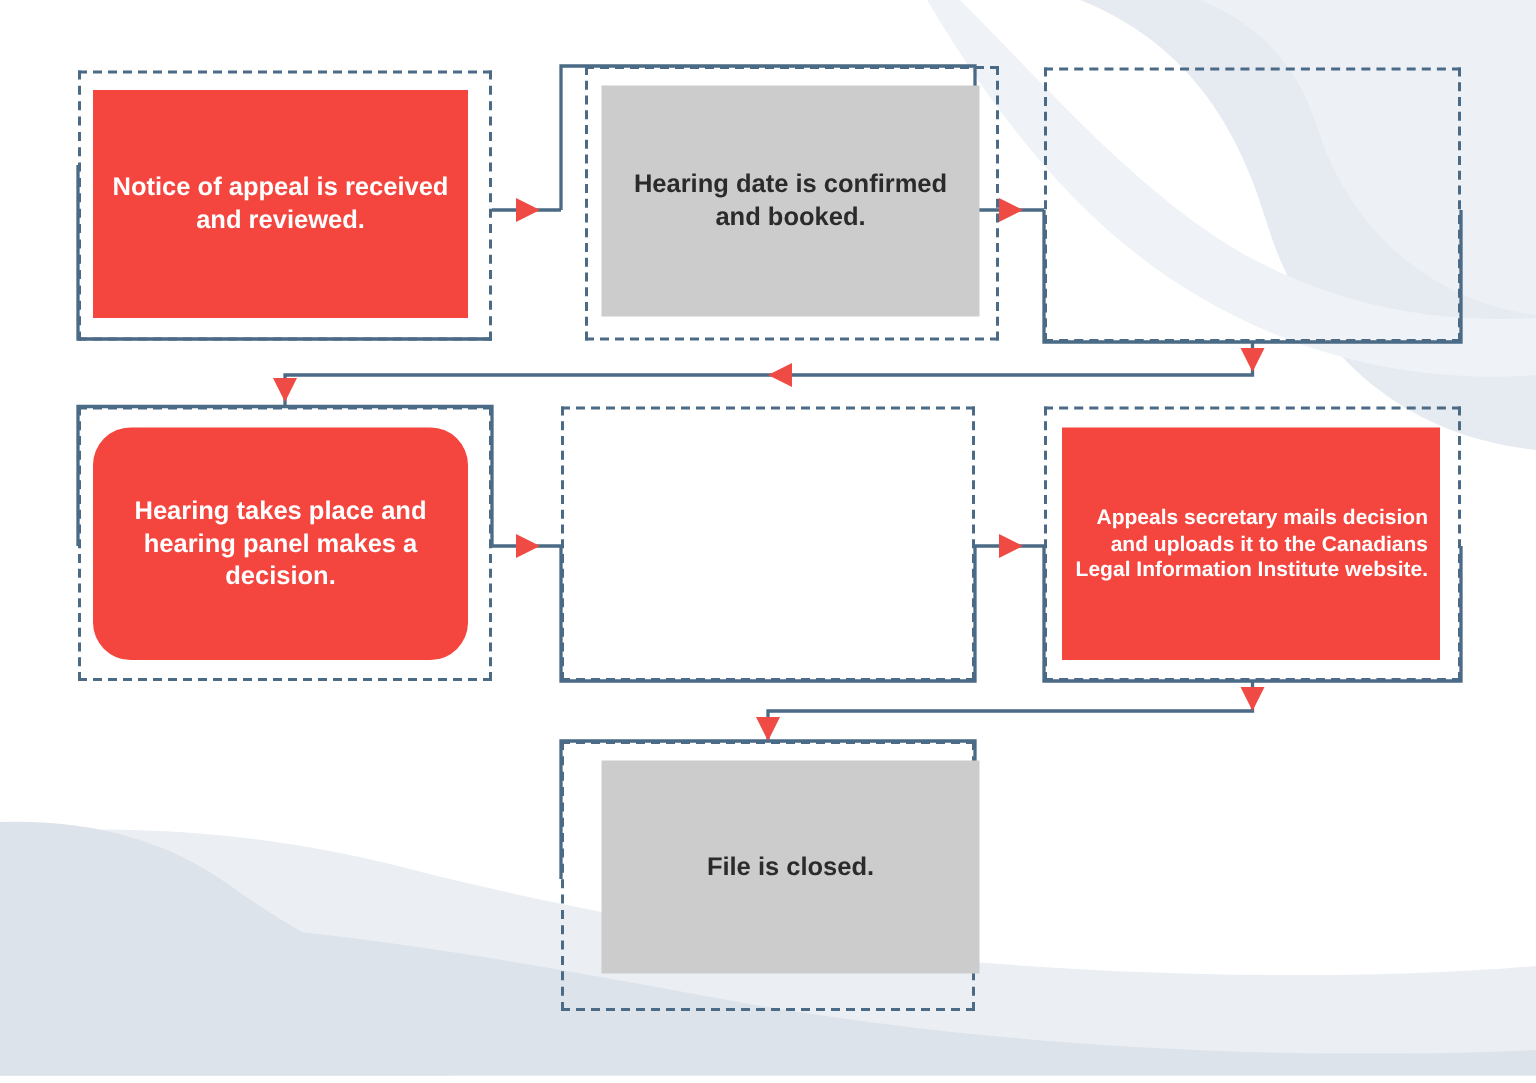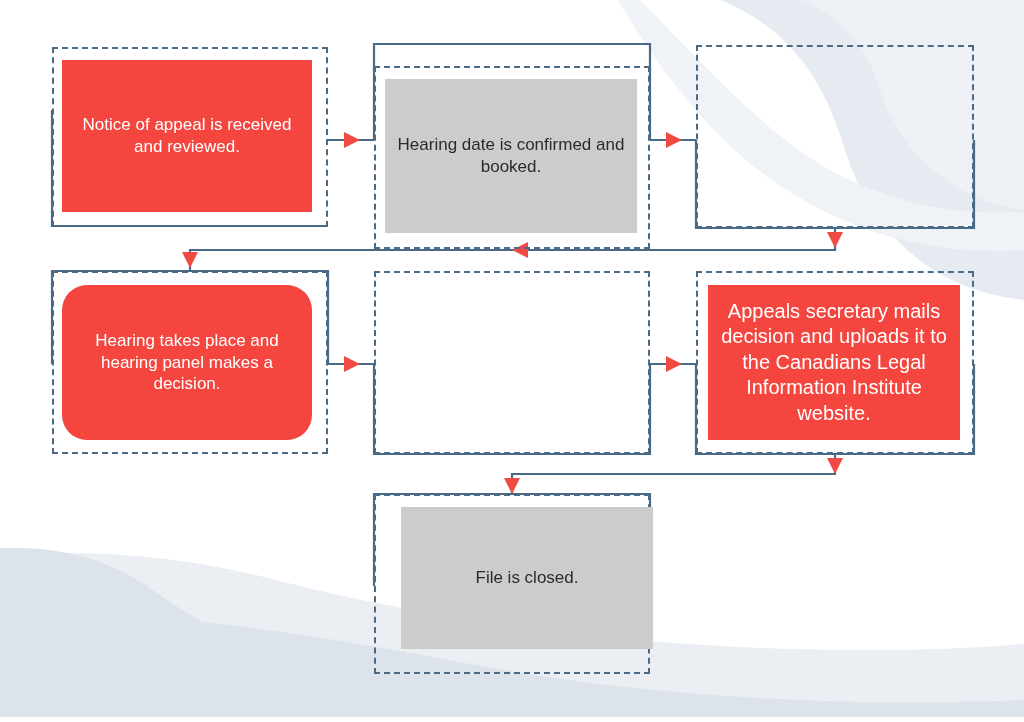--- a/index.html
+++ b/index.html
@@ -12,20 +12,21 @@
     background: #ffffff;
     font-family: "Liberation Sans", sans-serif;
     overflow: hidden;
   }
   #stage {
     position: relative;
     width: 1024px;
     height: 717px;
     background: #ffffff;
     overflow: hidden;
+    font-weight: bold;
   }
   
   #bg-decor {
     position: absolute;
     left: 0; top: 0;
     width: 1024px; height: 722px;
     pointer-events: none;
   }
   
   #connectors {
@@ -131,41 +132,41 @@
     </g>
   </svg>
 
   <div id="node-layer">
       <div class="node" style="left: 52px; top: 47px; width: 276px; height: 180px;">
         <div class="node-frame"></div>
         <div class="node-chip chip-red" style="left: 10px; top: 13px; width: 250px; height: 152px; font-size: 17px;">
           <span class="chip-text">Notice of appeal is received and reviewed.</span>
         </div>
       </div>
-      <div class="node" style="left: 374px; top: 44px; width: 276px; height: 183px; margin-top: 22px;">
+      <div class="node" style="left: 390px; top: 44px; width: 276px; height: 183px;">
         <div class="node-frame"></div>
         <div class="node-chip chip-gray" style="left: 11px; top: 13px; width: 252px; height: 154px; font-size: 17px;">
           <span class="chip-text">Hearing date is confirmed and booked.</span>
         </div>
       </div>
       <div class="node" style="left: 696px; top: 45px; width: 278px; height: 183px;">
         <div class="node-frame"></div>
       </div>
       <div class="node" style="left: 52px; top: 271px; width: 276px; height: 183px;">
         <div class="node-frame"></div>
         <div class="node-chip chip-red" style="left: 10px; top: 14px; width: 250px; height: 155px; font-size: 17px; border-radius: 25px;">
           <span class="chip-text">Hearing takes place and hearing panel makes a decision.</span>
         </div>
       </div>
       <div class="node" style="left: 374px; top: 271px; width: 276px; height: 183px;">
         <div class="node-frame"></div>
       </div>
       <div class="node" style="left: 696px; top: 271px; width: 278px; height: 183px;">
         <div class="node-frame"></div>
-        <div class="node-chip chip-red" style="left: 12px; top: 14px; width: 252px; height: 155px; font-size: 20px;">
+        <div class="node-chip chip-red" style="left: 12px; top: 14px; width: 252px; height: 155px; font-size: 14px; text-align: right;">
           <span class="chip-text">Appeals secretary mails decision and uploads it to the Canadians Legal Information Institute website.</span>
         </div>
       </div>
       <div class="node" style="left: 374px; top: 494px; width: 276px; height: 180px;">
         <div class="node-frame"></div>
         <div class="node-chip chip-gray" style="left: 27px; top: 13px; width: 252px; height: 142px; font-size: 17px;">
           <span class="chip-text">File is closed.</span>
         </div>
       </div>
     </div>

